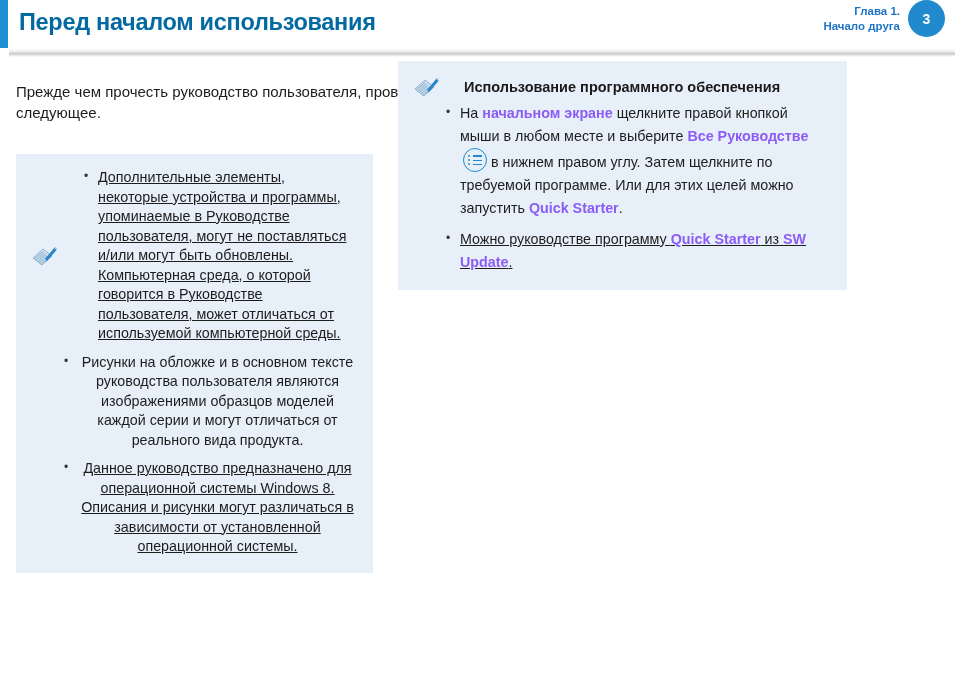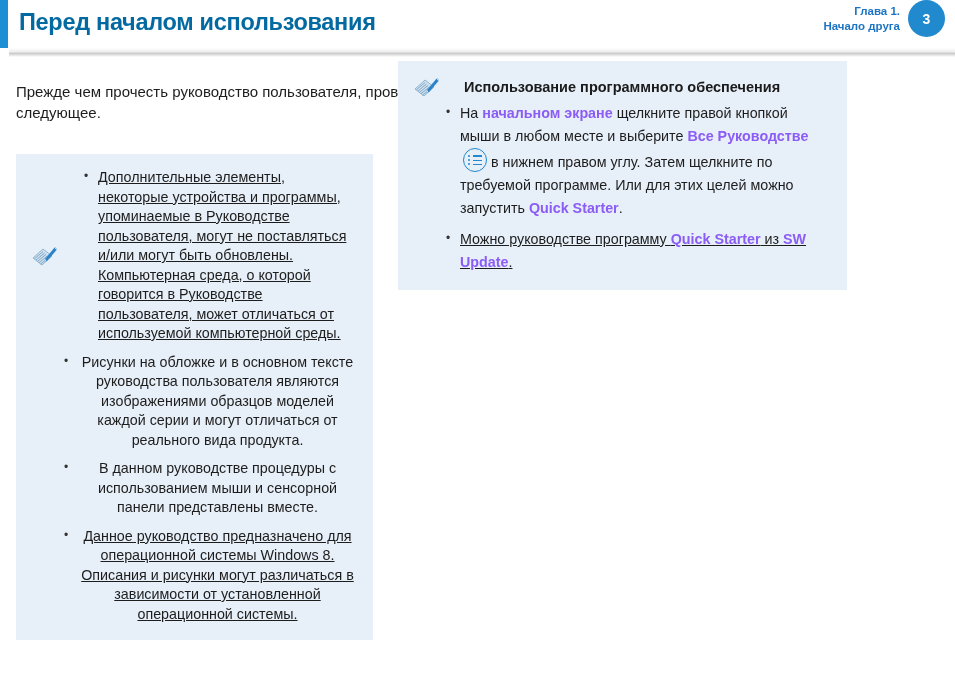--- a/index.html
+++ b/index.html
@@ -214,21 +214,20 @@
             <path d="M22.6 2.4 L24.6 4.9" stroke="#ffffff" stroke-width="0.7"></path>
             <path d="M12.2 16.6 L14.3 15.4 L13 14 Z" fill="#e8e8e8"></path>
           </g>
         </svg>
         <ul class="bullets" style="margin-left:0;flex:1">
           <li>Дополнительные элементы, некоторые устройства и программы, упоминаемые в Руководстве пользователя, могут не поставляться и/или могут быть обновлены. Компьютерная среда, о которой говорится в Руководстве пользователя, может отличаться от используемой компьютерной среды.</li>
         </ul>
       </div>
       <ul class="bullets left-list" style="margin-top:9px">
         <li>Рисунки на обложке и в основном тексте руководства пользователя являются изображениями образцов моделей каждой серии и могут отличаться от реального вида продукта.</li>
-        <li>В данном руководстве процедуры с использованием мыши и сенсорной панели представлены вместе.</li>
         <li>Данное руководство предназначено для операционной системы Windows 8. Описания и рисунки могут различаться в зависимости от установленной операционной системы.</li>
       </ul>
     </div>
   </div>
 
   <div class="col-right">
     <div class="infobox right">
       <div class="box-head">
         <svg class="note-icon" viewBox="0 0 26 22">
           <g>

